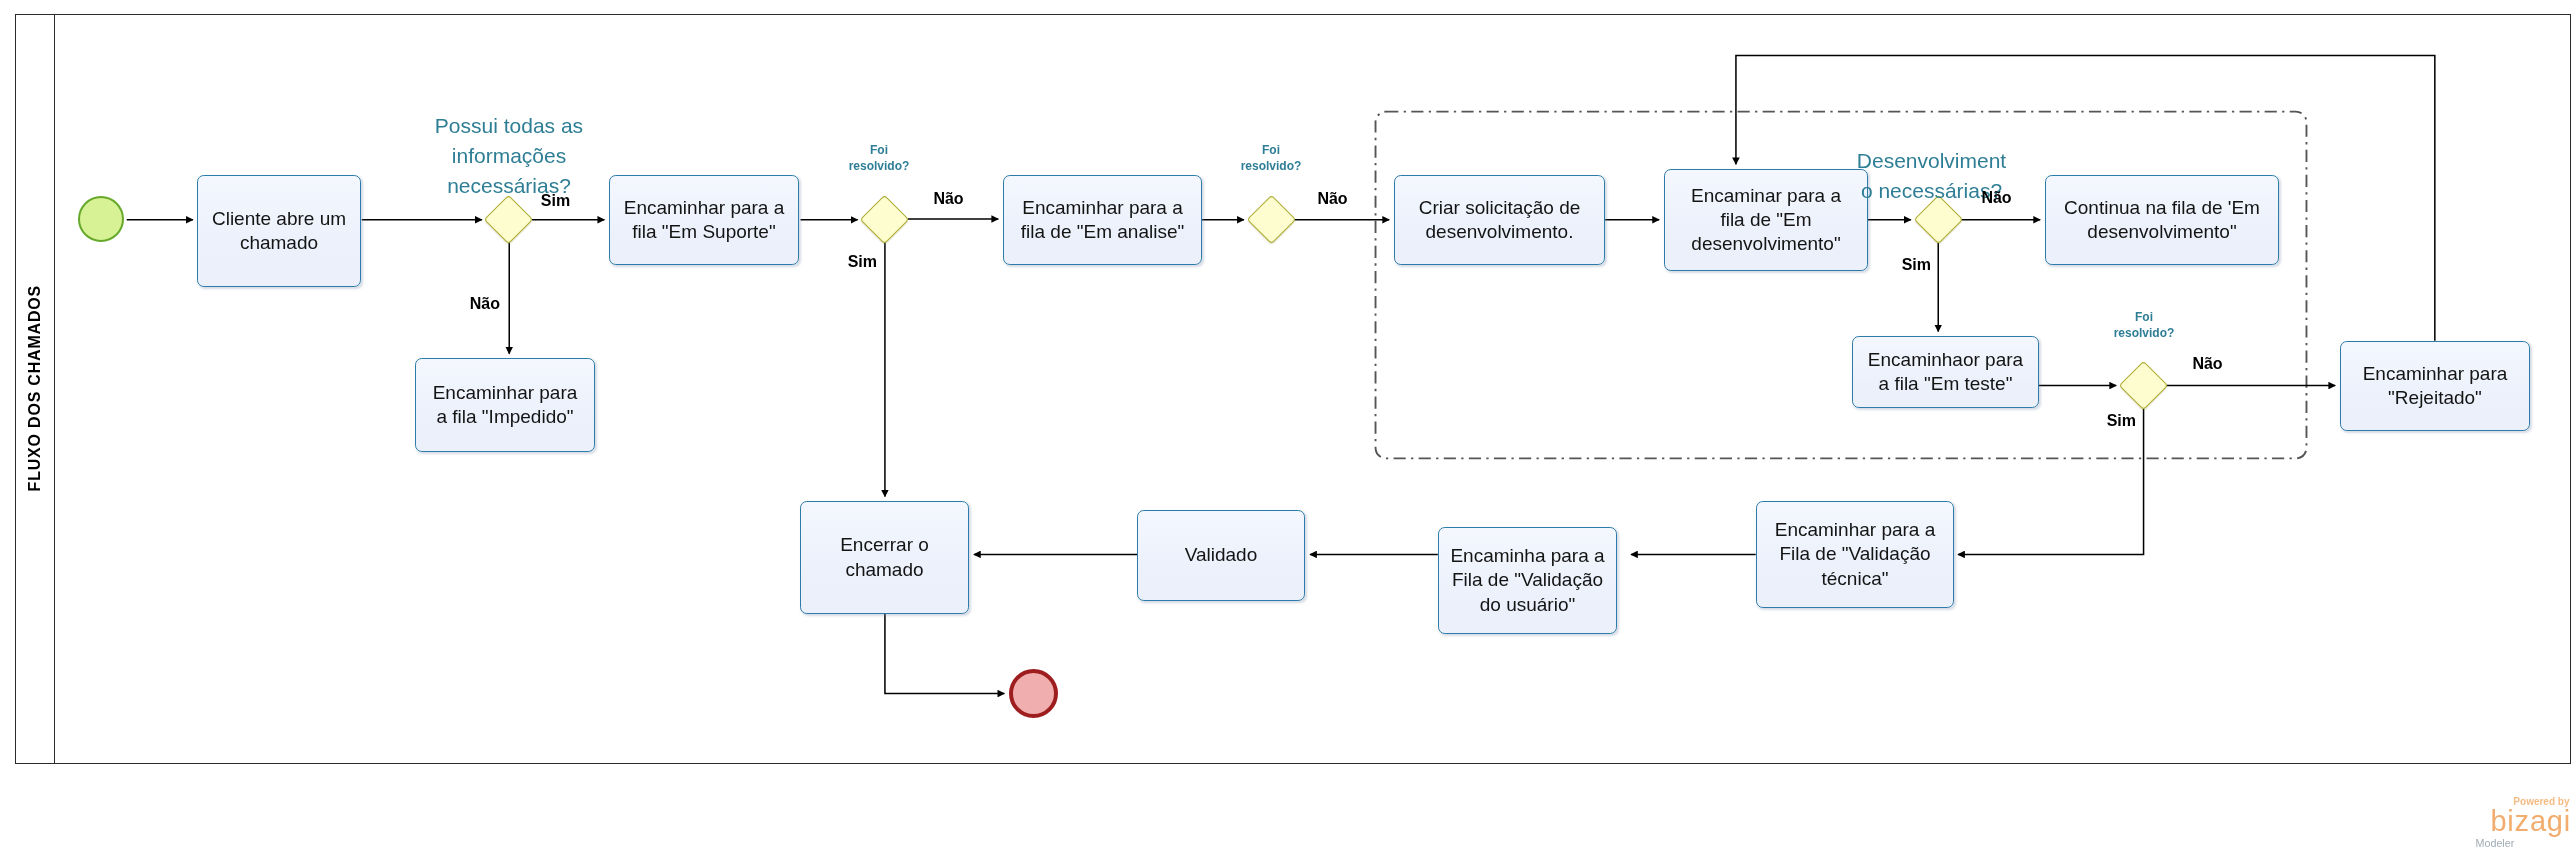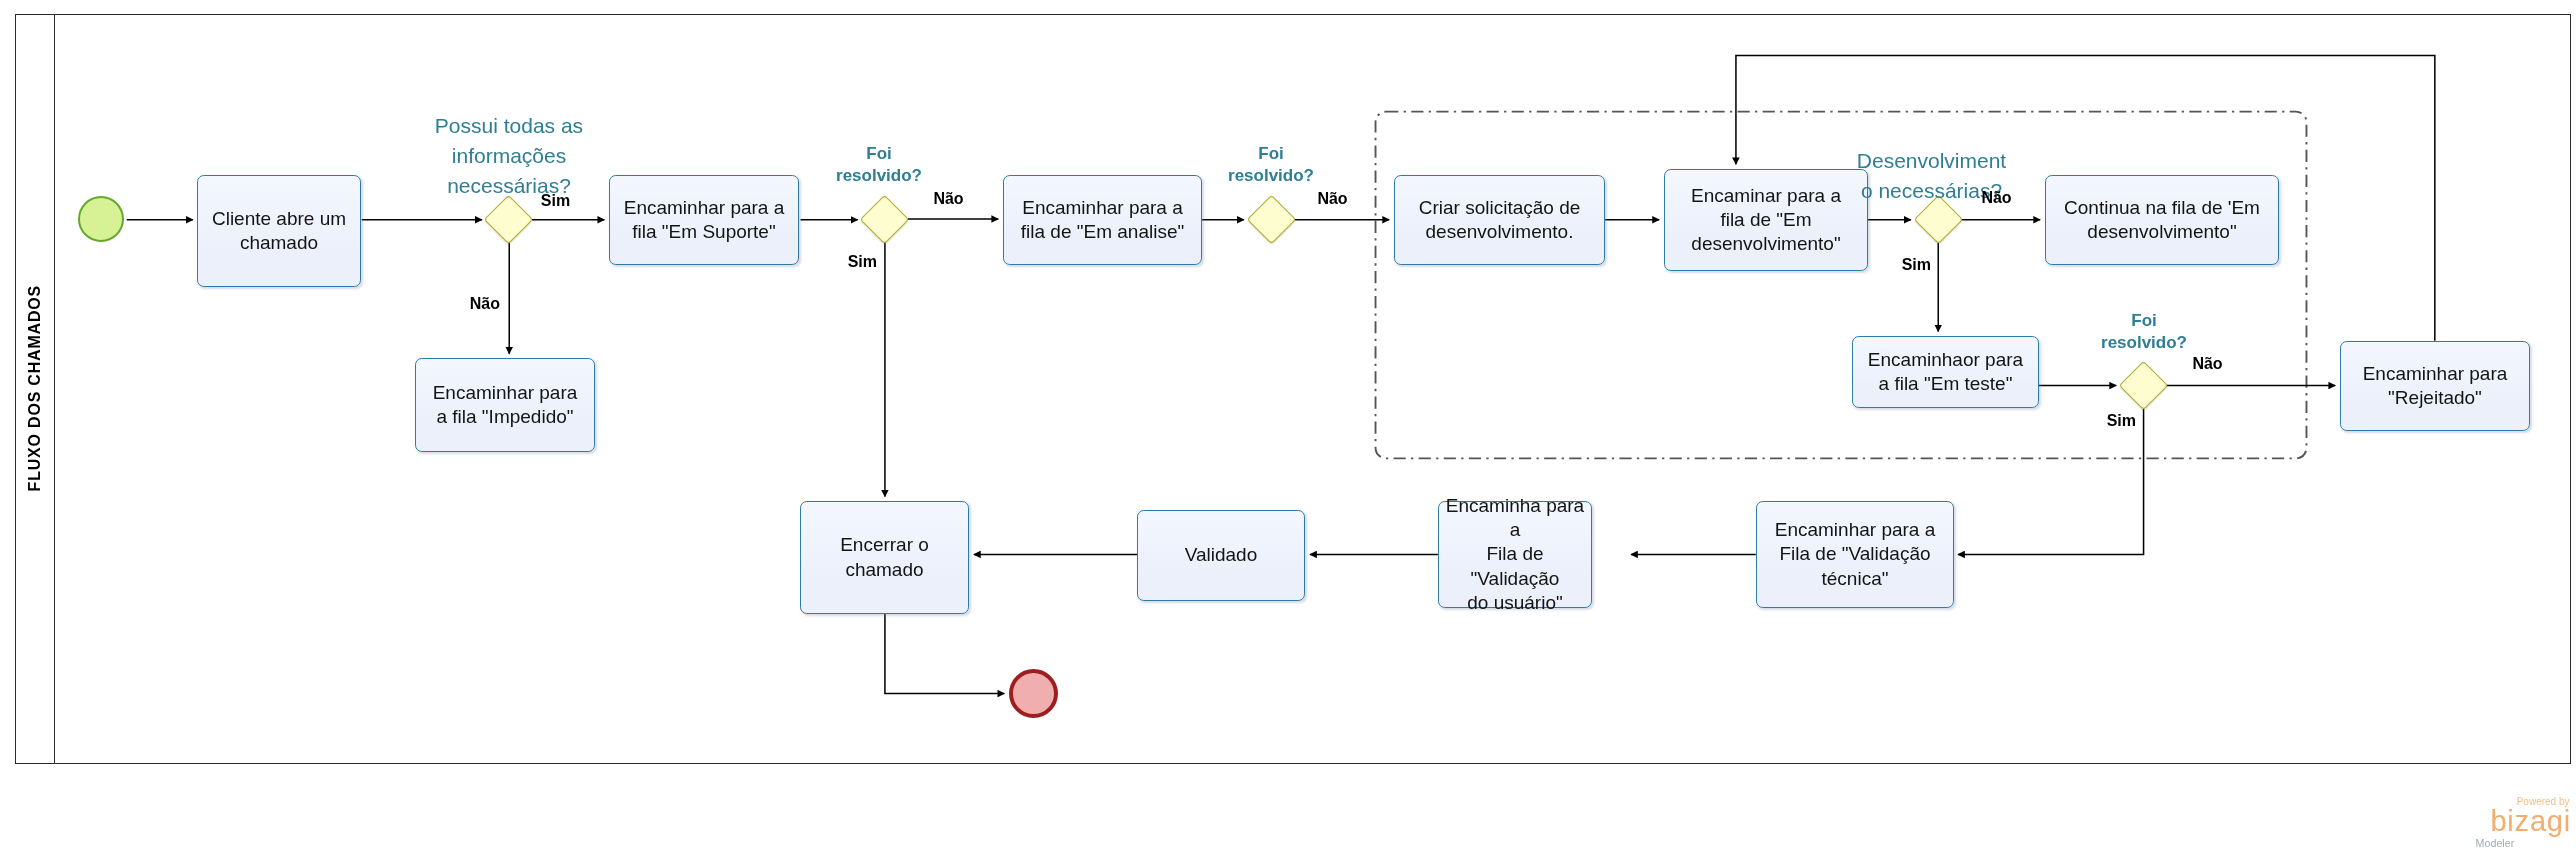--- a/index.html
+++ b/index.html
@@ -53,28 +53,28 @@
     background:var(--start_fill); border:2.3px solid var(--start_border);
   }
   .event.end{
     left:1009px; top:669px; width:49px; height:49px;
     background:var(--end_fill); border:4.6px solid var(--end_border);
   }
   .q-label{
     position:absolute; z-index:3; text-align:center; white-space:pre-line;
     color:var(--question_color); font-size:21px; line-height:1.42;
   }
-  .q-label.bold{font-weight:bold; font-size:17px; line-height:1.3;}
+  .q-label.bold{font-weight:bold; font-size:12px; line-height:1.3;}
   .edge-label{
     position:absolute; z-index:3; font-weight:bold; font-size:16px; color:#000;
   }
   .edge-label.right{text-align:right;}
   .edge-label.center{text-align:center;}
   .logo{position:absolute; left:2471px; top:797px; width:100px; z-index:2; line-height:1;}
-  .logo .powered{font-size:10px; font-weight:normal; color:#F6BB83; text-align:right; padding-right:1.5px;}
+  .logo .powered{font-size:10px; font-weight:bold; color:#F6BB83; text-align:right; padding-right:1.5px;}
   .logo .brand{font-size:29px; color:var(--brand_orange); text-align:right; letter-spacing:0.8px; margin-top:0;}
   .logo .product{font-size:10.7px; color:var(--brand_gray); text-align:left; margin-left:4.6px; margin-top:1.5px;}
 </style>
 </head>
 <body>
 
 <div id="stage">
 
   <div class="pool">
     <div class="pool-band">
@@ -157,21 +157,21 @@
       <span>Encaminhar para
 "Rejeitado"</span>
     </div>
   <div class="node task" style="left:800px;top:501px;width:169px;height:113px">
       <span>Encerrar o
 chamado</span>
     </div>
   <div class="node task" style="left:1137px;top:510px;width:168px;height:91px">
       <span>Validado</span>
     </div>
-  <div class="node task" style="left:1438px;top:501px;width:154px;height:107px">
+  <div class="node task" style="left:1438px;top:527px;width:179px;height:107px">
       <span>Encaminha para a
 Fila de "Validação
 do usuário"</span>
     </div>
   <div class="node task" style="left:1756px;top:501px;width:198px;height:107px">
       <span>Encaminhar para a
 Fila de "Validação
 técnica"</span>
     </div>
 

